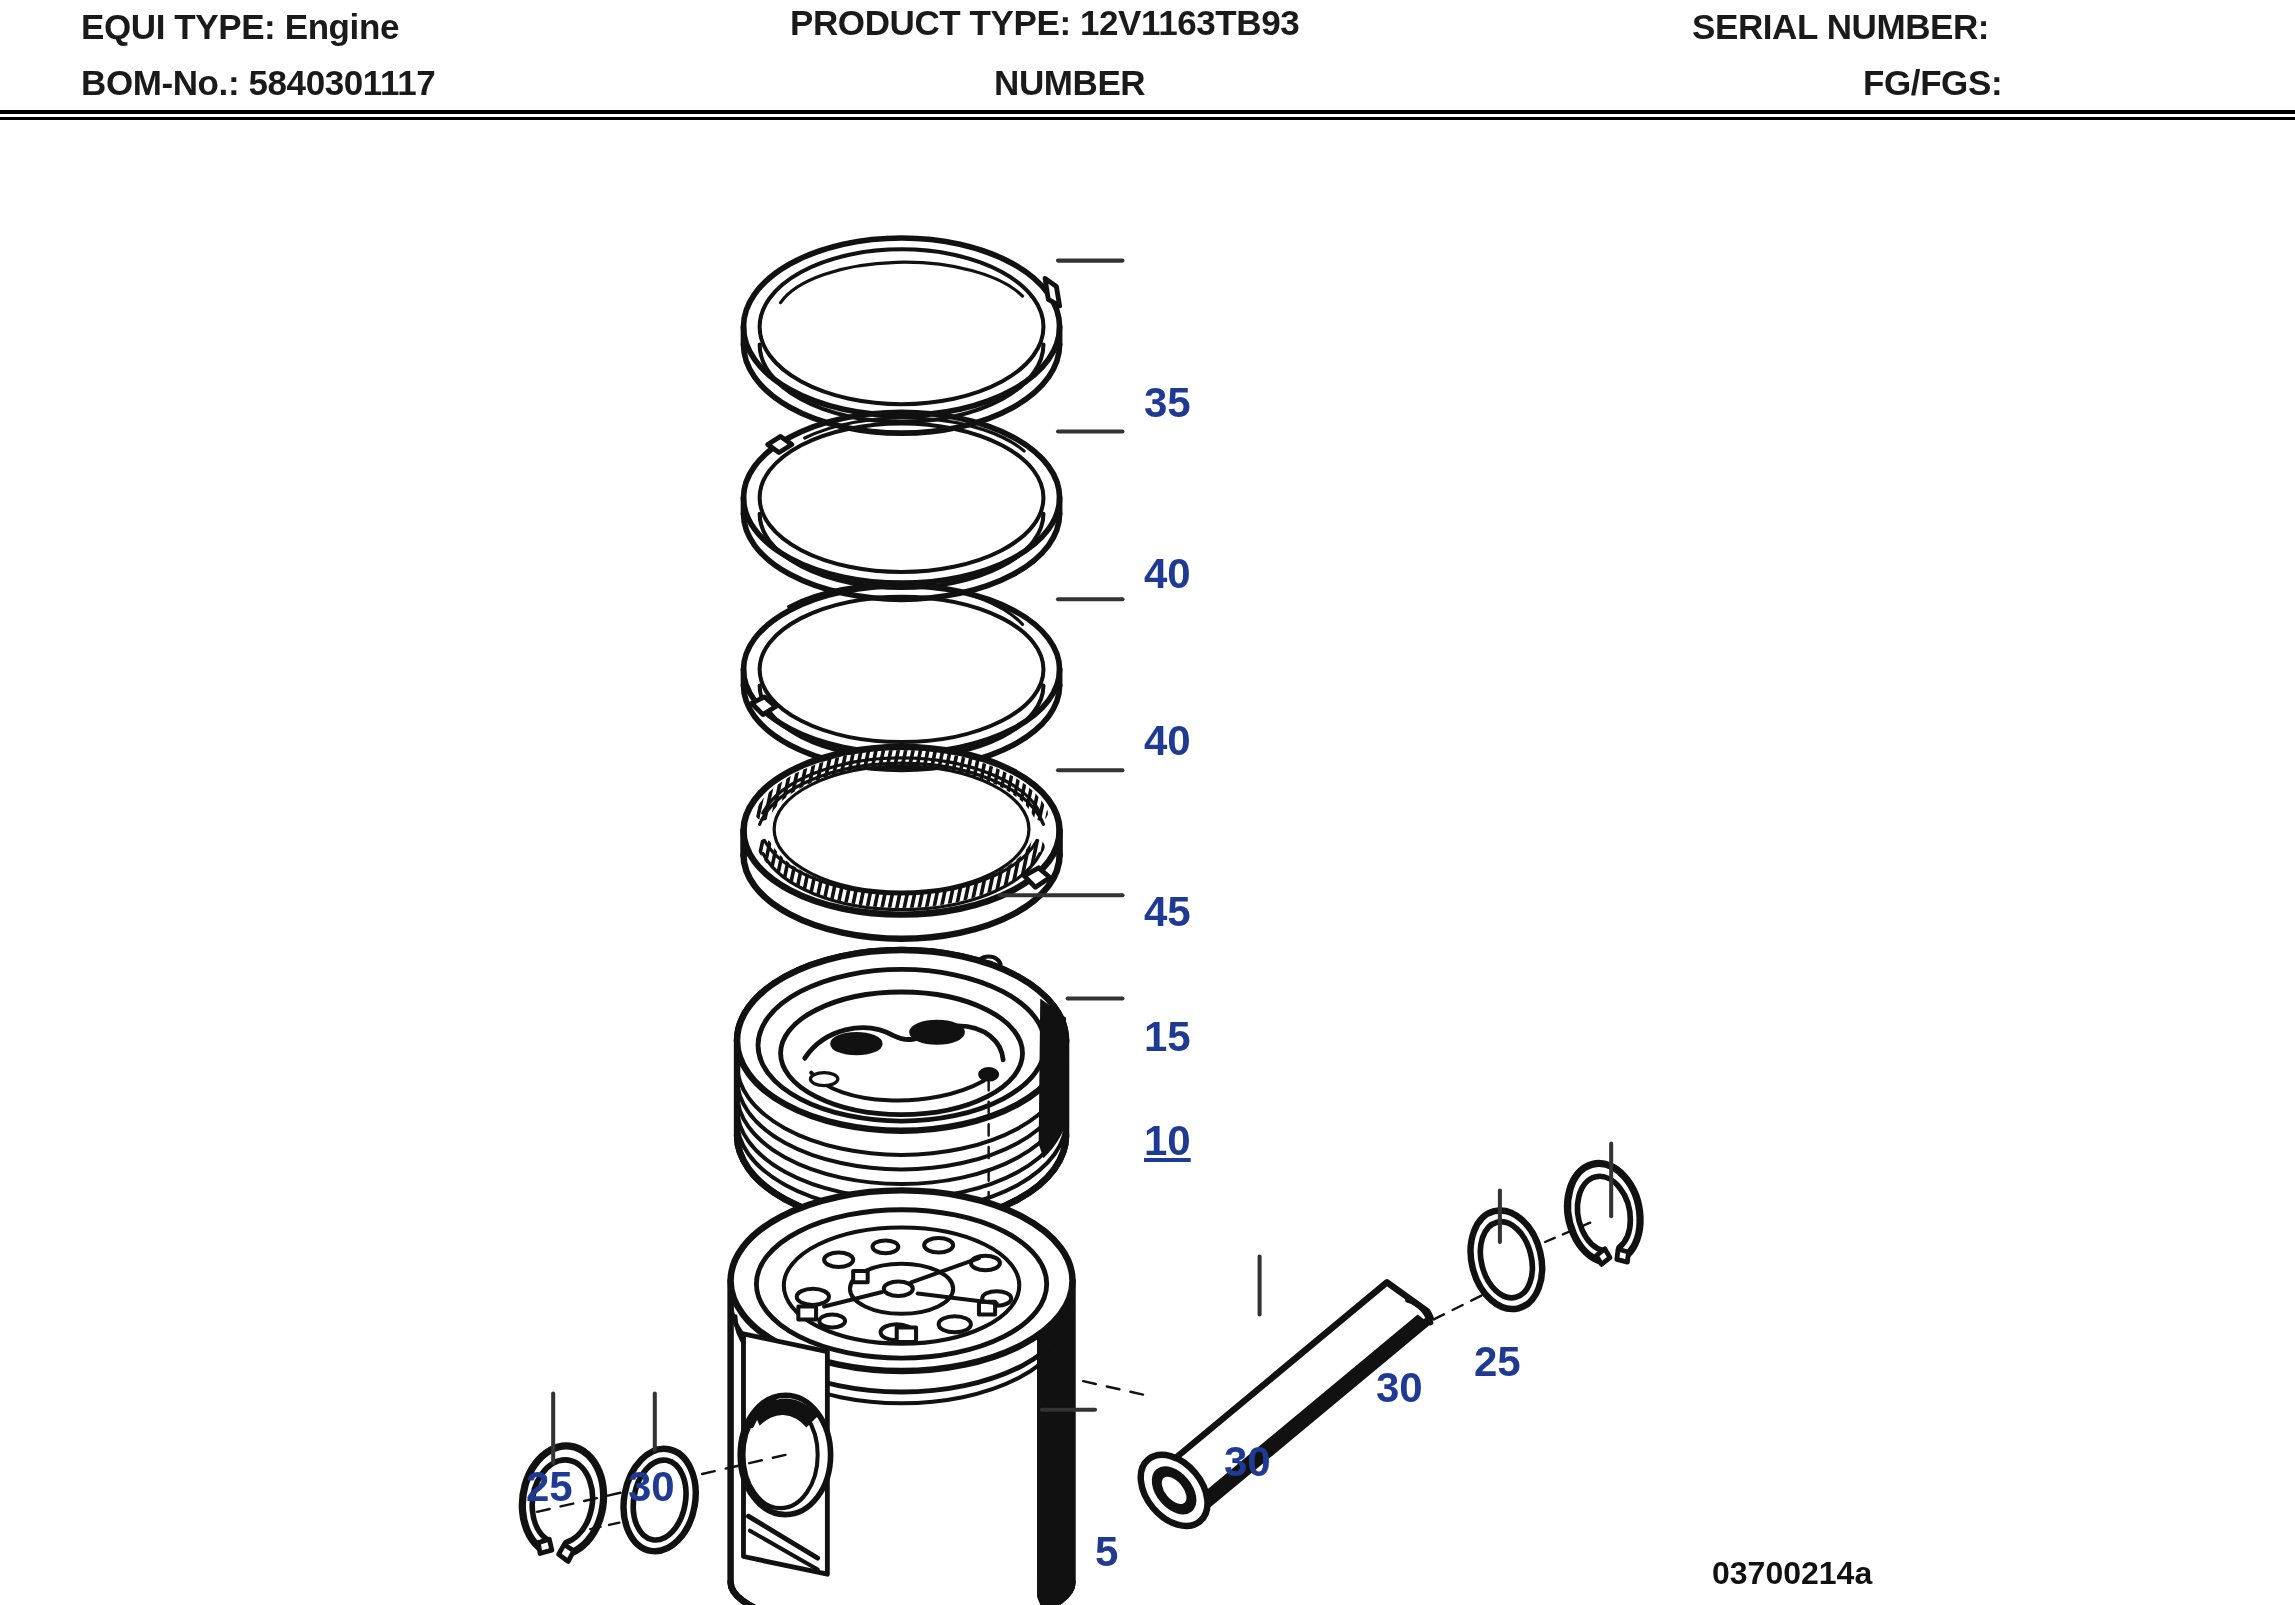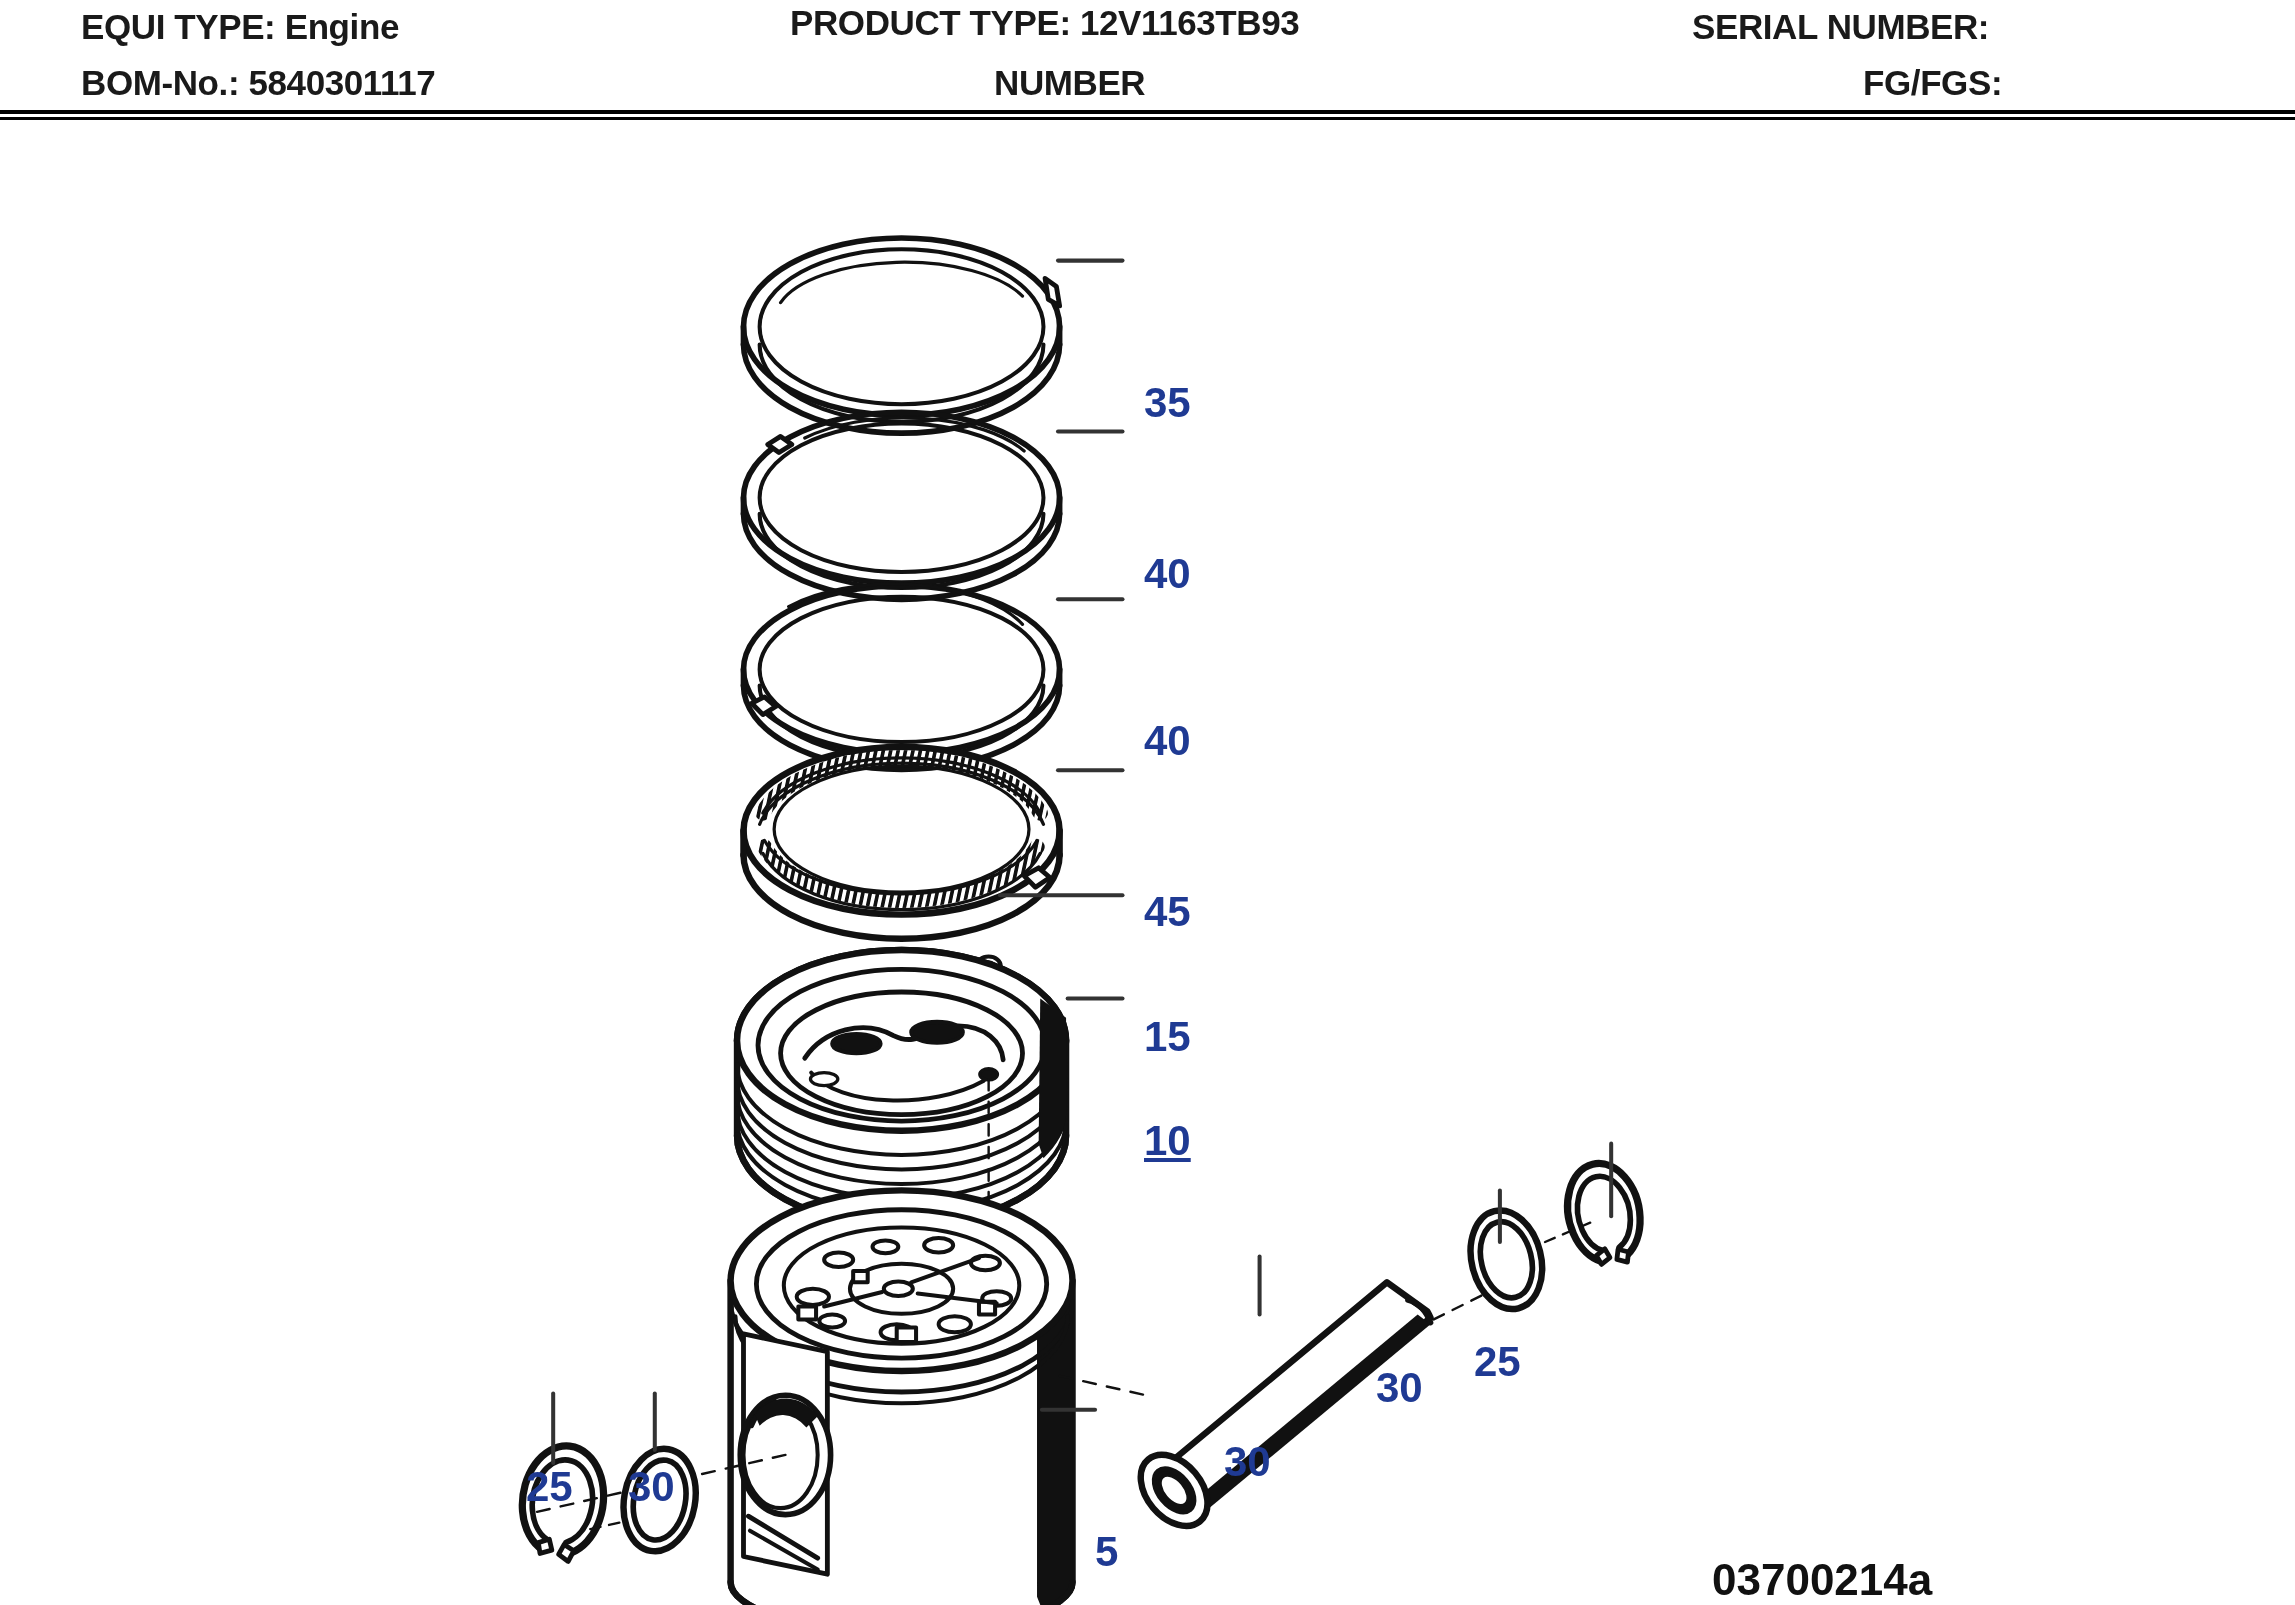--- a/index.html
+++ b/index.html
@@ -73,21 +73,21 @@
     white-space: nowrap;
     line-height: 1;
   }
 
   
   #drawing-number {
     position: absolute;
     left: 1712px;
     top: 1555px;
     font-family: "Liberation Sans", sans-serif;
-    font-size: 44px;
+    font-size: 32px;
     font-weight: 700;
     color: #111111;
     white-space: nowrap;
   }
 </style>
 </head>
 <body>
 
 <div id="header">
   <div class="hdr-cell" id="hdr-equi-type">EQUI TYPE:  Engine</div>

